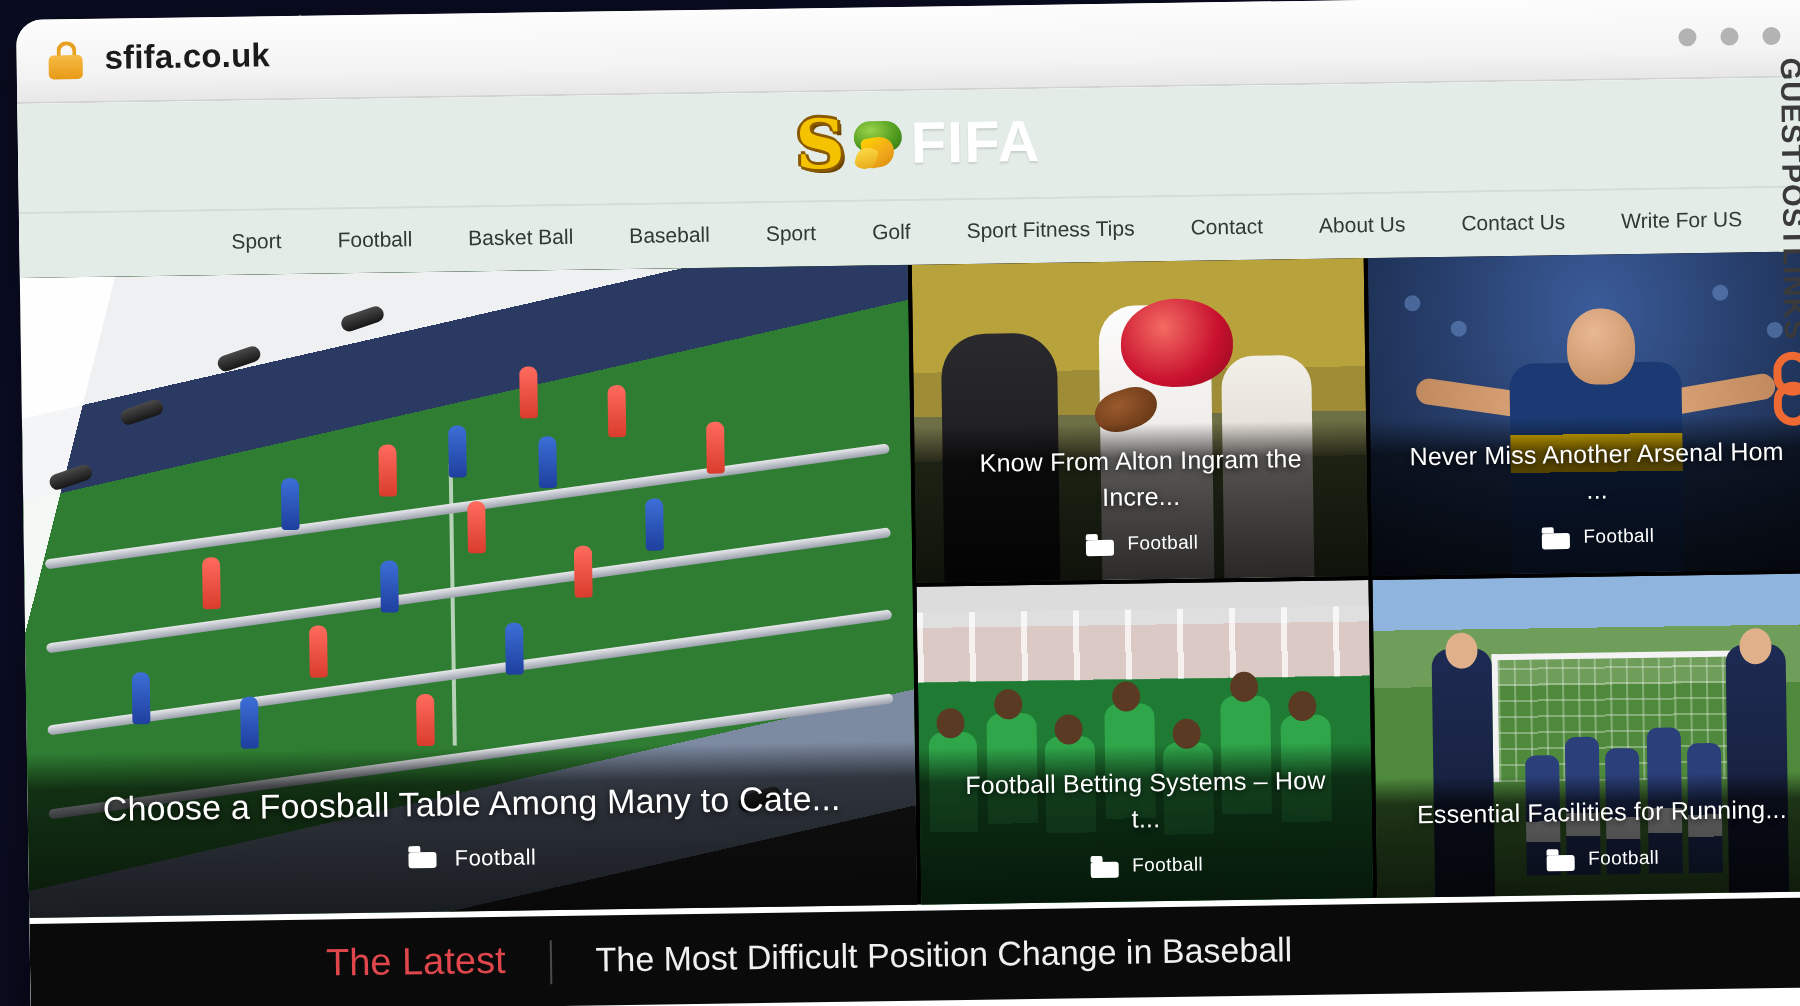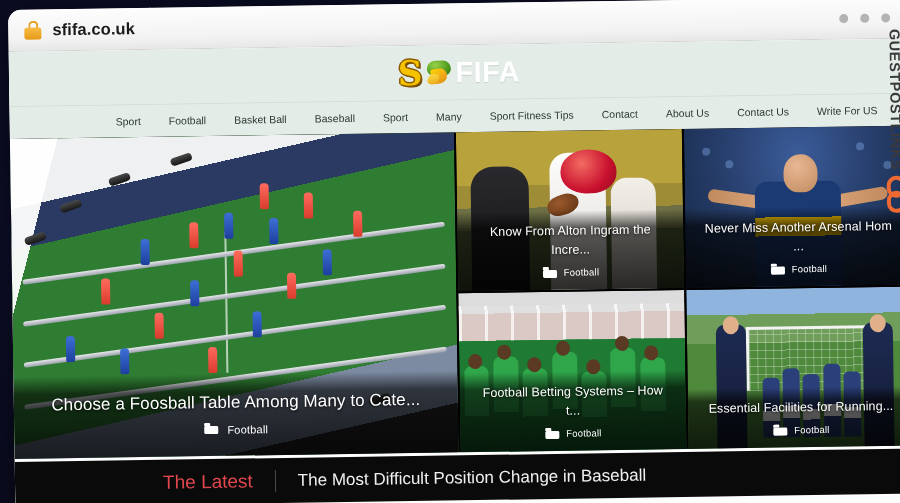--- a/index.html
+++ b/index.html
@@ -410,21 +410,21 @@
           <span class="logo-fifa">FIFA</span>
         </div>
       </div>
 
       <nav id="site-nav">
         <span class="nav-item">Sport</span>
         <span class="nav-item">Football</span>
         <span class="nav-item">Basket Ball</span>
         <span class="nav-item">Baseball</span>
         <span class="nav-item">Sport</span>
-        <span class="nav-item">Many</span>
+        <span class="nav-item">Golf</span>
         <span class="nav-item">Sport Fitness Tips</span>
         <span class="nav-item">Contact</span>
         <span class="nav-item">About Us</span>
         <span class="nav-item">Contact Us</span>
         <span class="nav-item">Write For US</span>
       </nav>
 
       <div id="featured-grid">
 
         <a id="hero-card">

